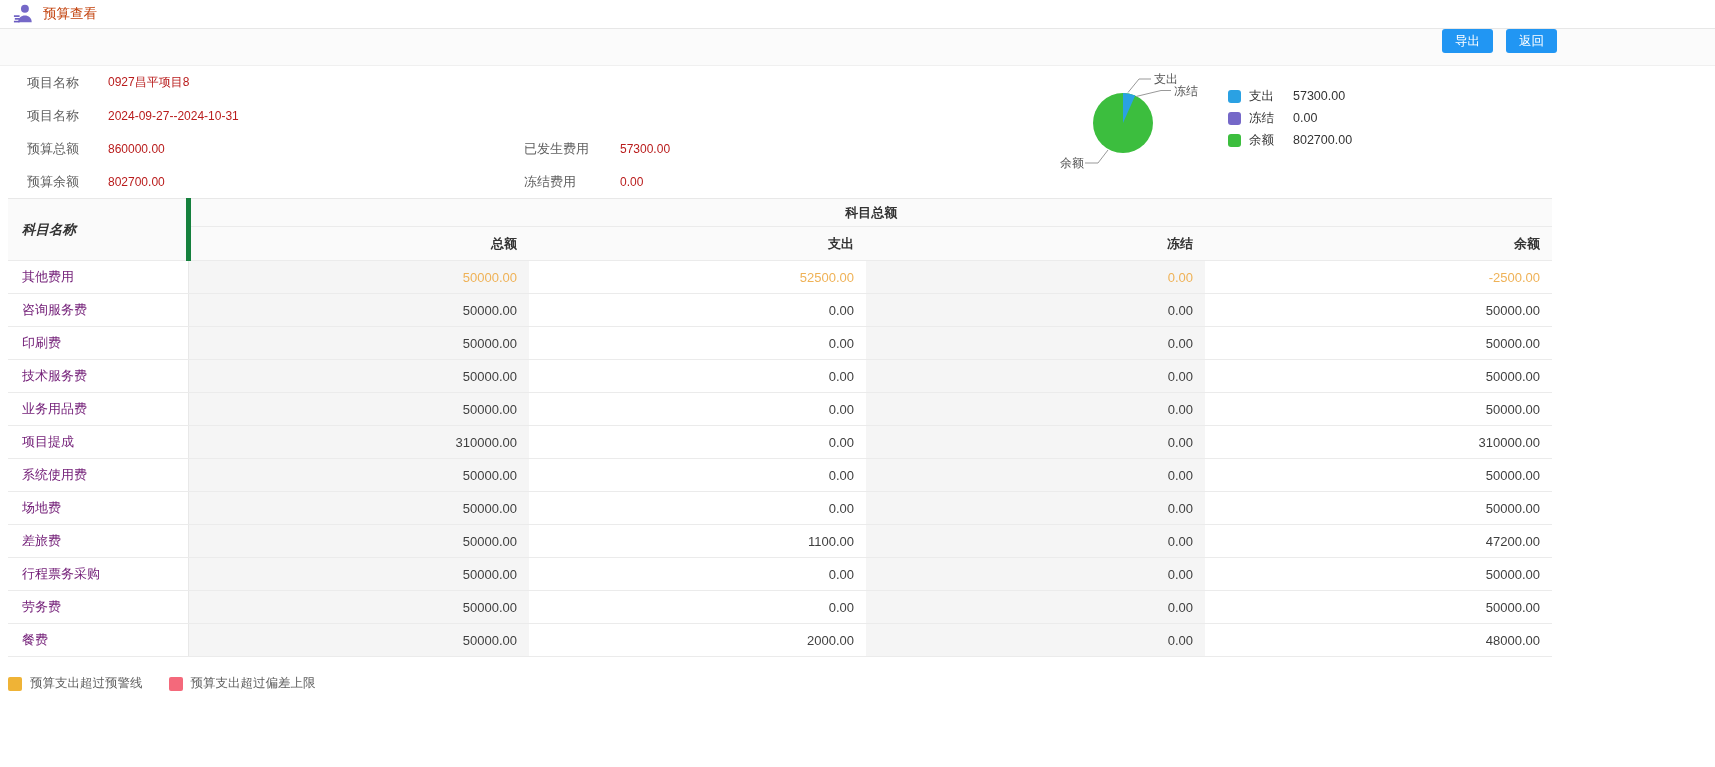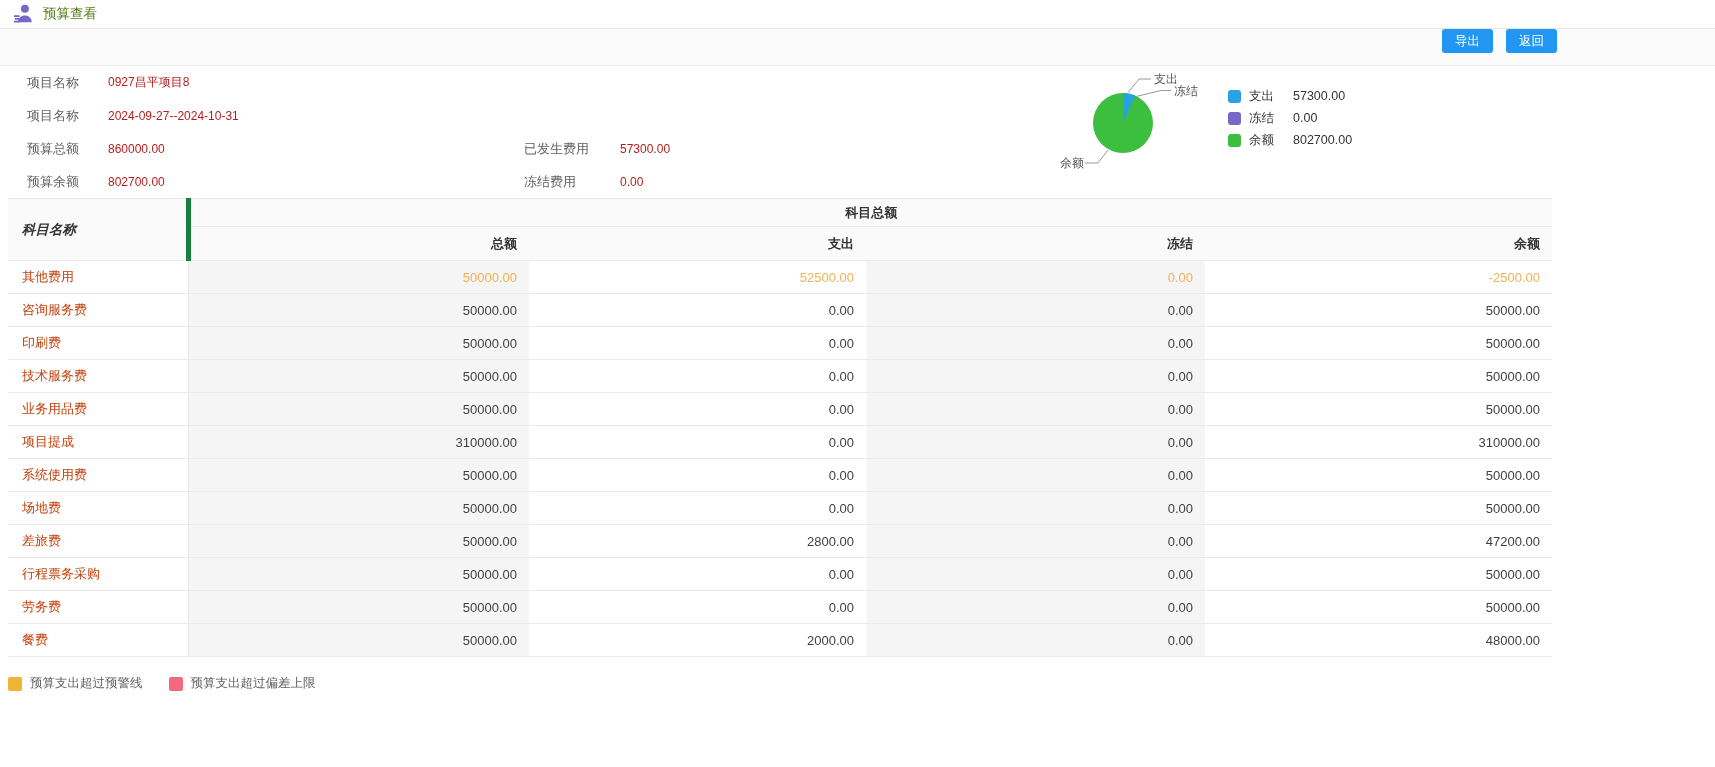--- a/index.html
+++ b/index.html
@@ -2,21 +2,21 @@
 <html><head>
 <meta charset="utf-8">
 <style>
   * { margin:0; padding:0; box-sizing:border-box; }
   html,body { width:1715px; height:767px; background:#fff;
     font-family:"Liberation Sans","DejaVu Sans",sans-serif; color:#333; }
 
   
   .app-header { height:29px; display:flex; align-items:center; padding-left:13px;
     border-bottom:1px solid #e7e7e7; }
-  .app-header .title { font-size:13.5px; color:#4d7c0f; margin-left:8px;font-family:Liberation Mono, monospace; }
+  .app-header .title { font-size:13.5px; color:#c2410c; margin-left:8px;font-family:Liberation Mono, monospace; }
 
   
   .toolbar { height:37px; background:#fbfbfb; border-bottom:1px solid #f0f0f0;
     display:flex; align-items:flex-start; justify-content:flex-end; padding-right:158px; }
   .btn { background:#2196f3; color:#fff; font-size:12.5px; border:none; border-radius:3px;
     height:24px; padding:0 13px; margin-left:13px; cursor:pointer;
     font-family:inherit; line-height:24px; }
 
   
   .info-section { position:relative; height:132px; }
@@ -43,21 +43,21 @@
     width:1544px; border-top:1px solid #e8e8e8; }
   .budget th, .budget td { border-bottom:1px solid #ebebeb; font-size:13px;
     text-align:right; padding-right:12px; white-space:nowrap; overflow:hidden; }
   .budget th { background:#fafafa; color:#333; font-weight:bold;margin-top:35px; }
   .budget th.subject { text-align:left; padding-left:14px; border-right:5px solid #15803d;
     font-size:13.5px;font-style:italic; }
   .budget th.group { text-align:center; height:28px; padding-right:0; }
   .budget th.sub { height:34px; }
   .budget td { height:33px; color:#3f3f3f; }
   .budget td.name { text-align:left; padding-left:14px; border-right:1px solid #e8e8e8;
-    color:#c2410c; }
+    color:#701a75; }
   .budget td:nth-child(2), .budget td:nth-child(4) { background:#f5f5f5; }
   tr.warn td:not(.name) { color:#efb257; }
 
   
   .footer-legend { display:flex; align-items:center; margin:18px 0 0 8px; }
   .fl-item { display:flex; align-items:center; margin-right:26px; }
   .fl-swatch { width:14px; height:14px; border-radius:2px; margin-right:8px; flex:none; }
   .fl-0 { background:#efb336; } .fl-1 { background:#f4697b; }
   .fl-label { font-size:12.5px; color:#5f5f5f; }
 </style>
@@ -210,21 +210,21 @@
     <tr>
       <td class="name">场地费</td>
       <td>50000.00</td>
       <td>0.00</td>
       <td>0.00</td>
       <td>50000.00</td>
     </tr>
     <tr>
       <td class="name">差旅费</td>
       <td>50000.00</td>
-      <td>2800.00</td>
+      <td>1100.00</td>
       <td>0.00</td>
       <td>47200.00</td>
     </tr>
     <tr>
       <td class="name">行程票务采购</td>
       <td>50000.00</td>
       <td>0.00</td>
       <td>0.00</td>
       <td>50000.00</td>
     </tr>

